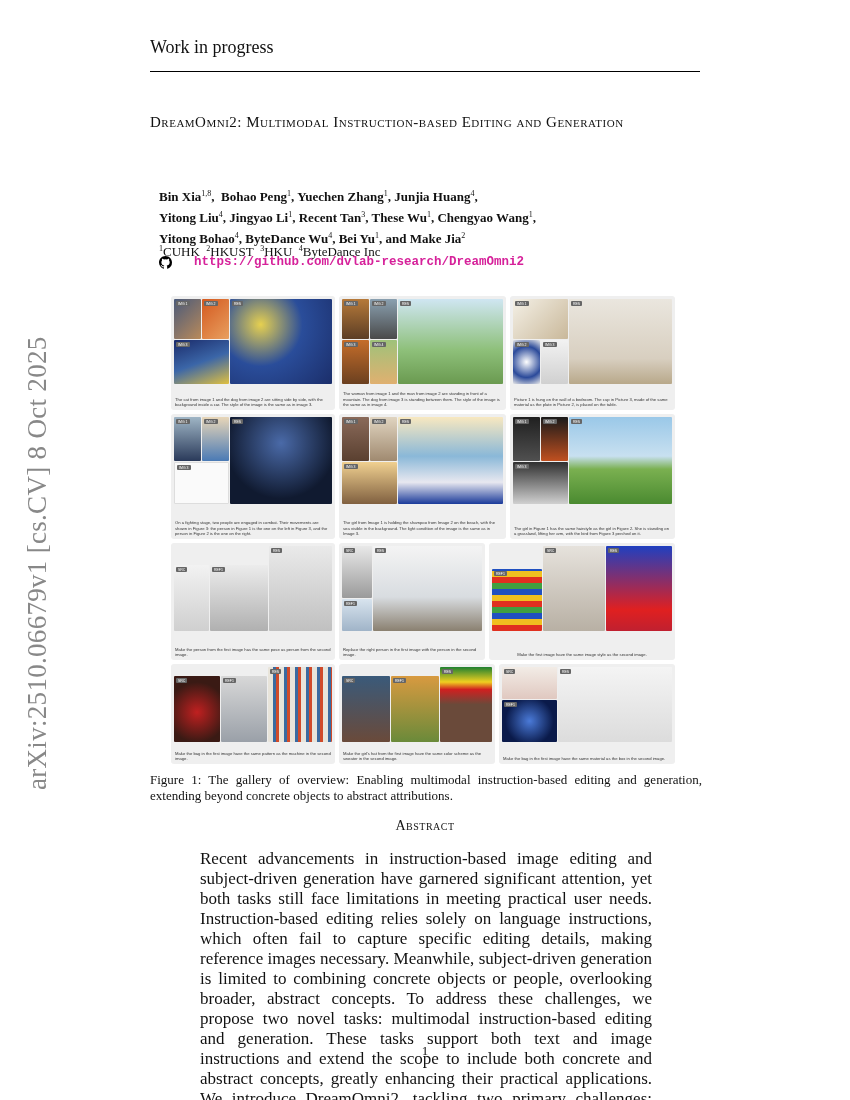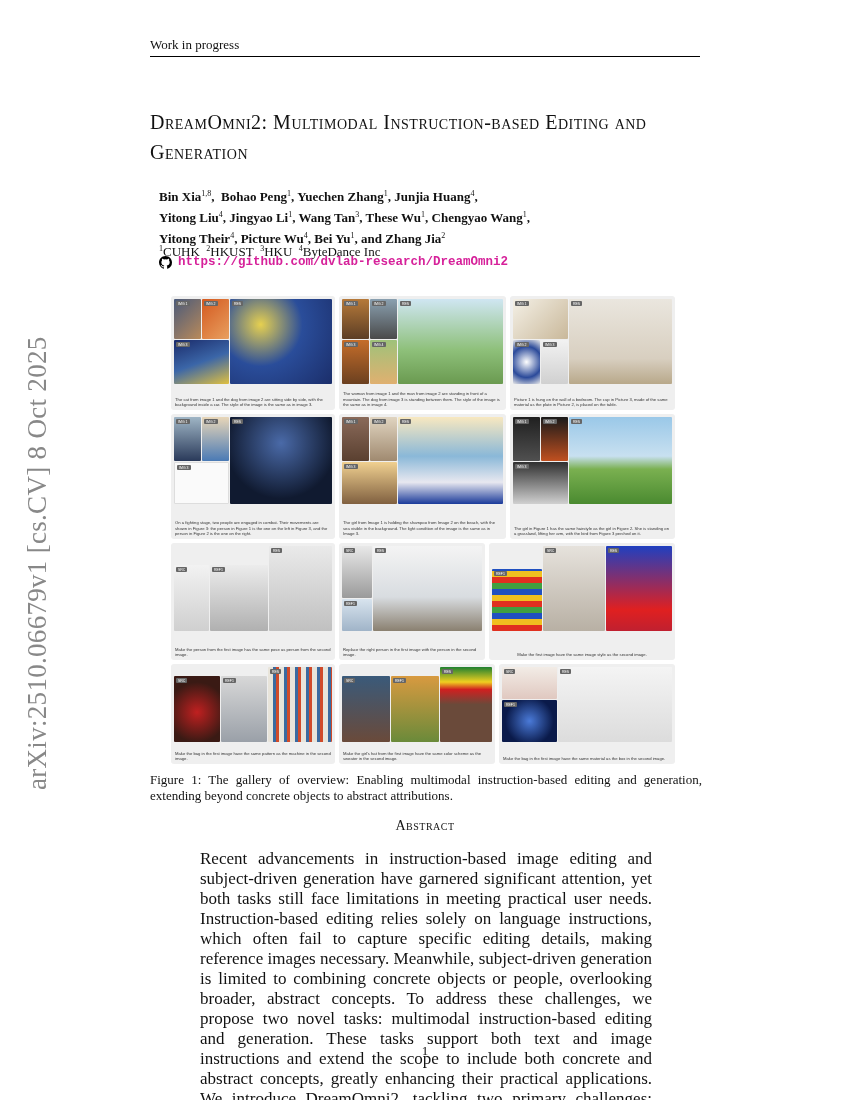--- a/index.html
+++ b/index.html
@@ -1,27 +1,27 @@
 <!DOCTYPE html>
 <html><head>
 <meta charset="utf-8">
 <style>
   * { box-sizing: border-box; margin: 0; padding: 0; }
   html, body { width: 850px; height: 1100px; background: #fff; }
   body { position: relative; font-family: "Liberation Serif", "DejaVu Serif", serif; color: #111; overflow: hidden; }
 
-  .running-head { position: absolute; left: 150px; top: 37px; width: 550px; font-size: 13px; border-bottom: 1px solid #000; padding-bottom: 3px; }
+  .running-head { position: absolute; left: 150px; top: 37px; width: 550px; font-size: 18px; border-bottom: 1px solid #000; padding-bottom: 13px; }
   .arxiv-stamp { position: absolute; left: 22px; top: 790px; transform-origin: 0 0; transform: rotate(-90deg); font-size: 27px; color: #888; white-space: nowrap; letter-spacing: 0.3px; }
 
-  .title { position: absolute; left: 150px; top: 107px; width: 560px; font-size: 20px; line-height: 30px; font-variant: small-caps; letter-spacing: 0.5px; }
+  .title { position: absolute; left: 150px; top: 107px; width: 560px; font-size: 15px; line-height: 30px; font-variant: small-caps; letter-spacing: 0.5px; }
   .authors { position: absolute; left: 159px; top: 185px; width: 550px; font-size: 13px; line-height: 17.5px; font-weight: bold; }
   .authors sup { font-size: 8px; font-weight: normal; }
   .affil { position: absolute; left: 159px; top: 244px; font-size: 13px; }
   .affil sup { font-size: 8px; }
-  .repo { position: absolute; left: 159px; top: 255px; display: flex; align-items: center; gap: 6px; }
+  .repo { position: absolute; left: 159px; top: 255px; display: flex; align-items: center; gap: 22px; }
   .repo-link { font-family: "Liberation Mono", "DejaVu Sans Mono", monospace; font-size: 12.5px; font-weight: bold; color: #d6219a; text-decoration: none; }
   .gh-icon { width: 13px; height: 13px; display: inline-block; }
 
   .figure { position: absolute; left: 171px; top: 296px; width: 504px; height: 468px; }
   .panel { position: absolute; background: #efefef; border-radius: 3px; overflow: hidden; }
   .panel .cap { position: absolute; left: 4px; right: 4px; bottom: 3px; font-family: "Liberation Sans", "DejaVu Sans", sans-serif; font-size: 4.2px; line-height: 5.2px; color: #333; }
   .tile { position: absolute; border-radius: 1px; overflow: hidden; }
   .tag { position: absolute; left: 2px; top: 2px; background: #666; color: #fff; font-family: "Liberation Sans", sans-serif; font-size: 3.5px; padding: 0.5px 2px; border-radius: 1px; }
 
   .fig-caption { position: absolute; left: 150px; top: 772px; width: 552px; font-size: 13px; line-height: 16px; text-align: justify; }
@@ -37,27 +37,27 @@
 
 <div class="title">DreamOmni2: Multimodal Instruction-based Editing and Generation</div>
 
 <div class="authors">
   <span>Bin Xia</span><sup>1,8</sup>,&nbsp;
   <span>Bohao Peng</span><sup>1</sup>,
   <span>Yuechen Zhang</span><sup>1</sup>,
   <span>Junjia Huang</span><sup>4</sup>,<br>
   <span>Yitong Liu</span><sup>4</sup>,
   <span>Jingyao Li</span><sup>1</sup>,
-  <span>Wang Tan</span><sup>3</sup>,
+  <span>Recent Tan</span><sup>3</sup>,
   <span>These Wu</span><sup>1</sup>,
   <span>Chengyao Wang</span><sup>1</sup>,<br>
-  <span>Yitong Their</span><sup>4</sup>,
-  <span>Picture Wu</span><sup>4</sup>,
+  <span>Yitong Bohao</span><sup>4</sup>,
+  <span>ByteDance Wu</span><sup>4</sup>,
   <span>Bei Yu</span><sup>1</sup>, and
-  <span>Zhang Jia</span><sup>2</sup>
+  <span>Make Jia</span><sup>2</sup>
 </div>
 
 <div class="affil">
   <sup>1</sup><span>CUHK</span>&nbsp;
   <sup>2</sup><span>HKUST</span>&nbsp;
   <sup>3</sup><span>HKU</span>&nbsp;
   <sup>4</sup><span>ByteDance Inc</span>
 </div>
 
 <div class="repo">

